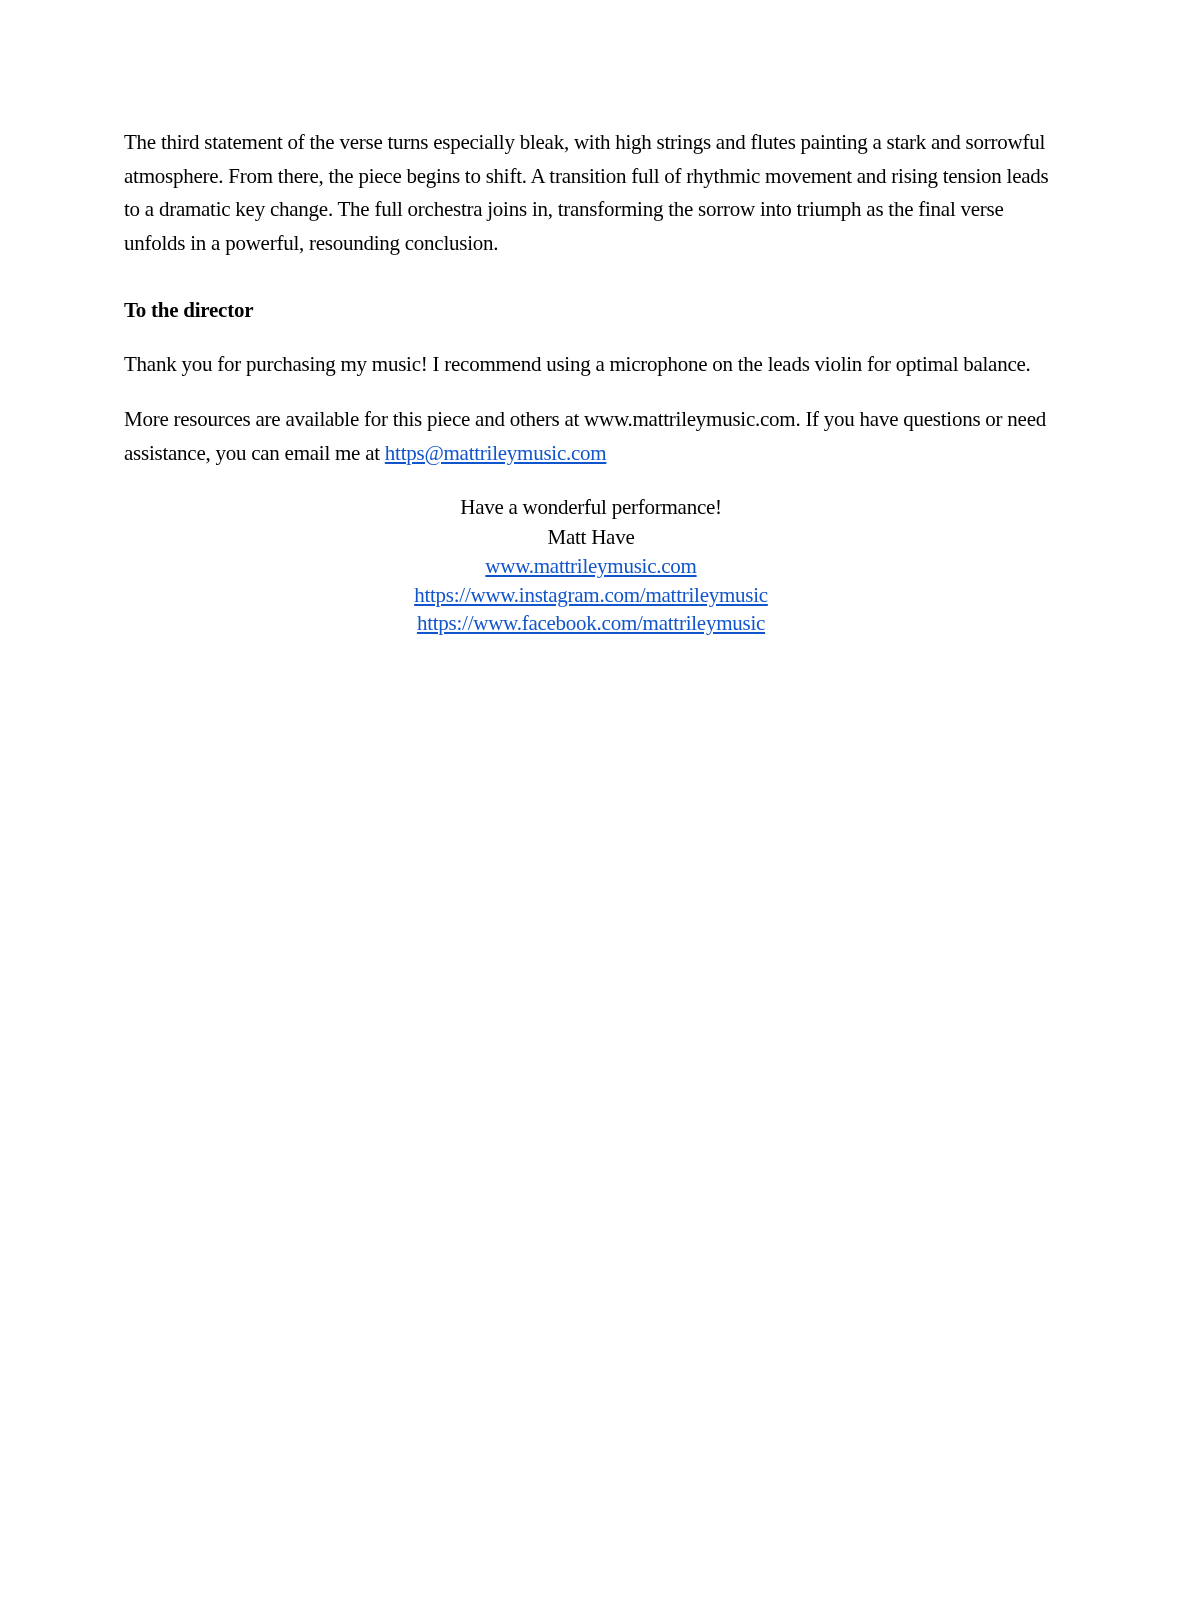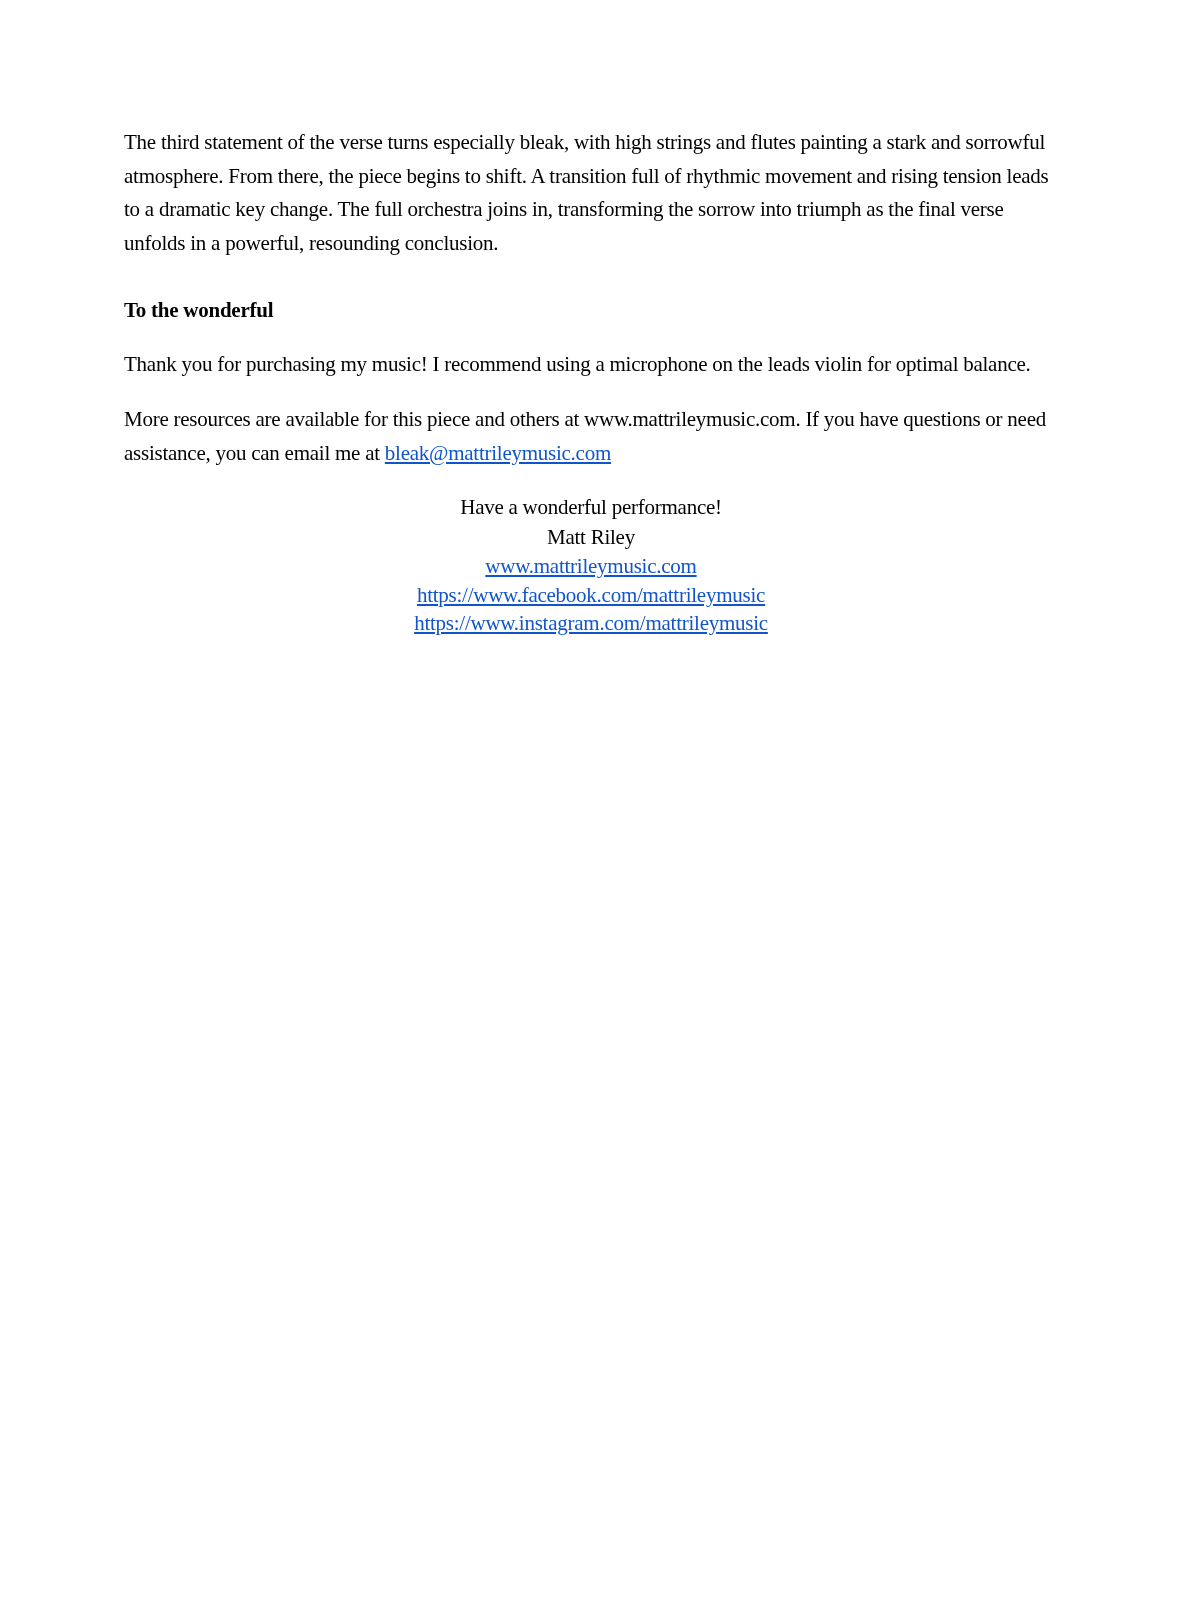--- a/index.html
+++ b/index.html
@@ -60,32 +60,32 @@
 </style>
 </head>
 <body>
 
 <div class="page">
   <div class="body-text">
 
     <p>The third statement of the verse turns especially bleak, with high strings and flutes painting a stark and sorrowful atmosphere. From there, the piece begins to shift. A transition full of rhythmic movement and rising tension leads to a dramatic key change. The full orchestra joins in, transforming the sorrow into triumph as the final verse unfolds in a powerful, resounding conclusion.</p>
 
 
-    <p class="section-heading">To the wonderful</p>
+    <p class="section-heading">To the director</p>
 
     <p>Thank you for purchasing my music! I recommend using a microphone on the leads violin for optimal balance.</p>
 
-    <p><span>More resources are available for this piece and others at www.mattrileymusic.com. If you have questions or need assistance, you can email me at </span><a href="#" class="doc-link">bleak@mattrileymusic.com</a></p>
+    <p><span>More resources are available for this piece and others at www.mattrileymusic.com. If you have questions or need assistance, you can email me at </span><a href="#" class="doc-link">https@mattrileymusic.com</a></p>
 
     <div class="centered-block">
       <p class="tight">Have a wonderful performance!</p>
-      <p class="tight">Matt Riley</p>
+      <p class="tight">Matt Have</p>
 
 
       <div class="footer-links">
         <p><a href="#" class="doc-link">www.mattrileymusic.com</a></p>
+        <p><a href="#" class="doc-link">https://www.instagram.com/mattrileymusic</a></p>
         <p><a href="#" class="doc-link">https://www.facebook.com/mattrileymusic</a></p>
-        <p><a href="#" class="doc-link">https://www.instagram.com/mattrileymusic</a></p>
       </div>
     </div>
 
   </div>
 </div>
 
 </body></html>

